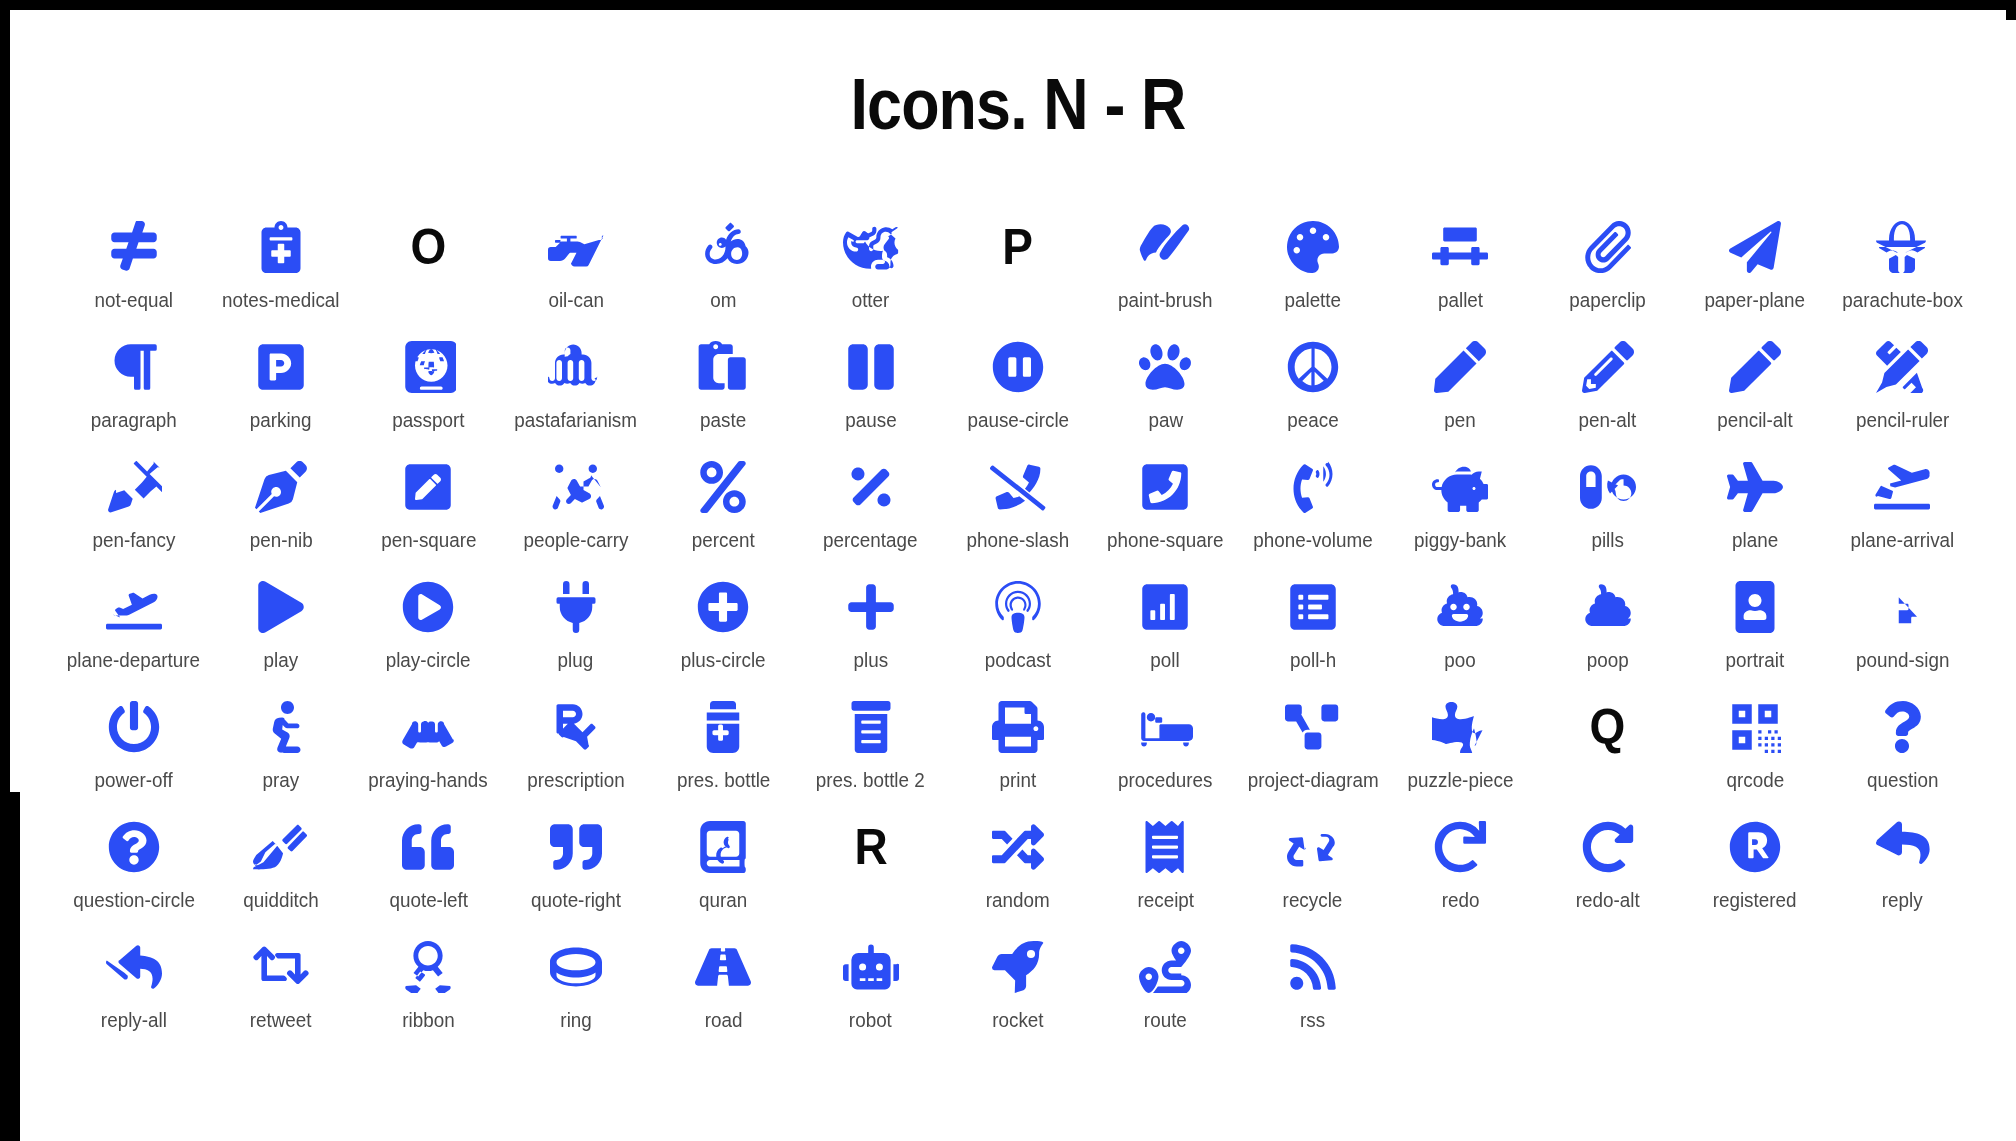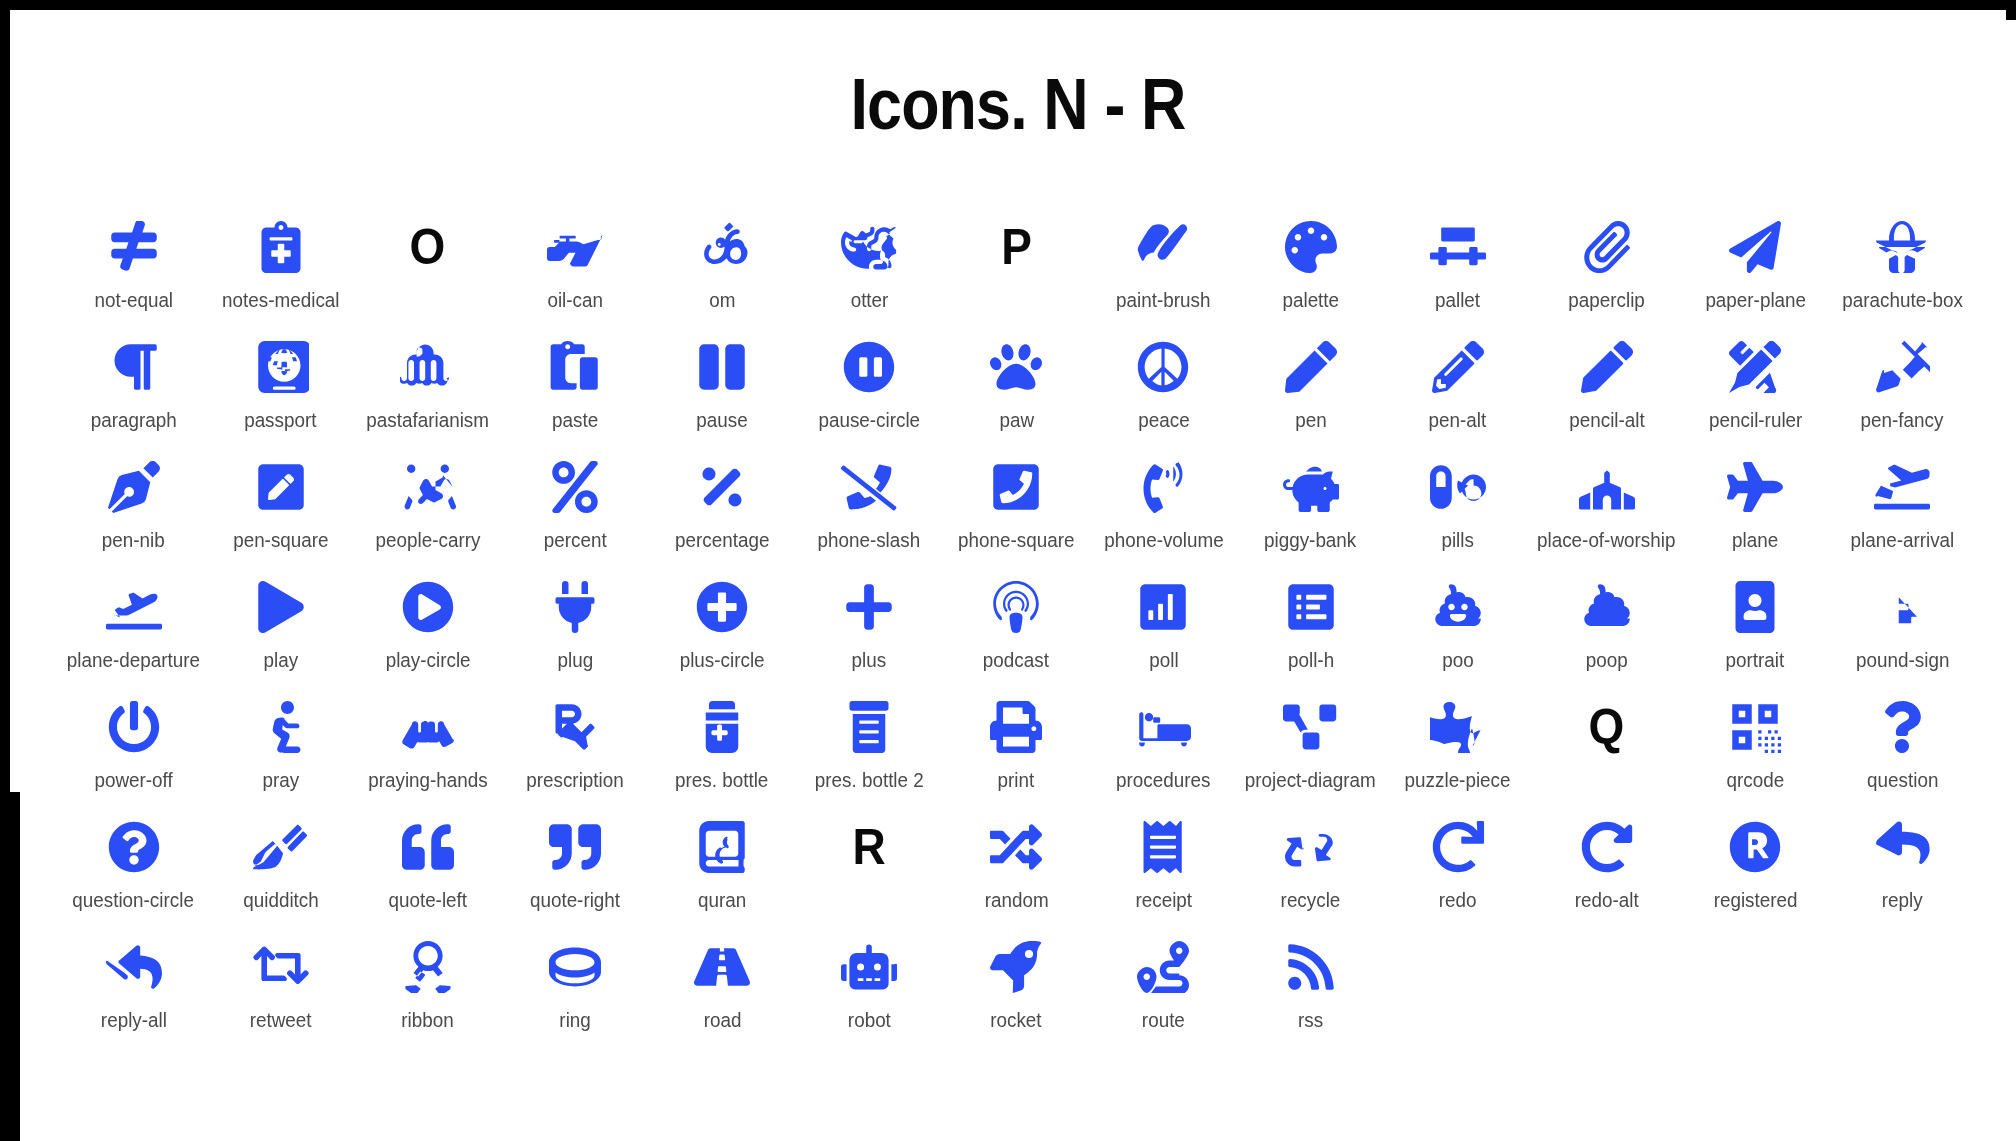--- a/index.html
+++ b/index.html
@@ -202,20 +202,28 @@
           <div class="glyphbox">
             <svg height="52" width="56" viewBox="0 0 448 512">
               <path d="M448 48v32a16 16 0 0 1-16 16h-48v368a16 16 0 0 1-16 16h-32a16 16 0 0 1-16-16V96h-32v368a16 16 0 0 1-16 16h-32a16 16 0 0 1-16-16V352h-32A160 160 0 0 1 32 192v-.34A160 160 0 0 1 192 32h240a16 16 0 0 1 16 16z"></path>
             </svg>
           </div>
           <div class="label">paragraph</div>
         </div>
         <div class="cell">
           <div class="glyphbox">
             <svg height="52" width="56" viewBox="0 0 448 512">
+              <path d="M400 32H48C21.5 32 0 53.5 0 80v352c0 26.5 21.5 48 48 48h352c26.5 0 48-21.5 48-48V80c0-26.5-21.5-48-48-48zM224 316h-48v60c0 6.6-5.4 12-12 12h-40c-6.6 0-12-5.4-12-12V136c0-6.6 5.4-12 12-12h100c55.2 0 100 44.8 100 96s-44.8 96-100 96zm0-128h-48v64h48c17.6 0 32-14.4 32-32s-14.4-32-32-32z"></path>
+            </svg>
+          </div>
+          <div class="label">parking</div>
+        </div>
+        <div class="cell">
+          <div class="glyphbox">
+            <svg height="52" width="56" viewBox="0 0 448 512">
               <path d="M129.62 176.97c.57-6.04 1.47-11.86 2.64-17.46H98.83c-6.3 12.4-11.25 25.6-14.54 39.4h37.25c1.79-7.96 4.11-15.27 8.08-21.94zM256 336c-9.03 0-22.55-10.4-31.06-36.77 9.69-2.16 19.98-3.33 30.76-3.33h.6c10.78 0 21.07 1.17 30.76 3.33C278.55 325.6 265.03 336 256 336zm-27.43-74.68c-.26-4.88-.57-9.74-.57-14.8 0-15.35 1.12-29.48 3.1-42.52h49.8c1.98 13.04 3.1 27.17 3.1 42.52 0 5.06-.31 9.92-.57 14.8-8.87-1.9-18.08-2.92-27.43-2.92s-18.56 1.02-27.43 2.92zM381.71 199c-3.29-13.8-8.24-27-14.54-39.4h-33.43c1.17 5.6 2.07 11.42 2.64 17.46 3.97 6.67 6.29 13.98 8.08 21.94h37.25zM344.38 128c-11.93-16.71-27.1-30.83-44.57-41.43 7.56 12.07 13.7 26.18 18.3 41.43h26.27zM256 80c-9.03 0-22.55 10.4-31.06 36.77 9.69 2.16 19.98 3.33 30.76 3.33h.6c10.78 0 21.07-1.17 30.76-3.33C278.55 90.4 265.03 80 256 80zm-44.19 6.57C194.34 97.17 179.17 111.29 167.24 128h26.27c4.6-15.25 10.74-29.36 18.3-41.43zM448 0H64C28.65 0 0 28.65 0 64v384c0 35.35 28.65 64 64 64h384c35.35 0 64-28.65 64-64V64c0-35.35-28.65-64-64-64zM256 400c-88.37 0-160-71.63-160-160S167.63 80 256 80s160 71.63 160 160-71.63 160-160 160zm96 80H160c-8.84 0-16-7.16-16-16s7.16-16 16-16h192c8.84 0 16 7.16 16 16s-7.16 16-16 16zm-113.5-218.68h-53.06c.34 5.32.78 10.56 1.4 15.62 2.5-.25 5-.42 7.53-.5 14.19-.46 28.26 1.56 41.57 5.56.91-6.7 1.66-13.56 2.56-20.68zm76.12 15.62h-53.06c.9 7.12 1.65 13.98 2.56 20.68 13.31-4 27.38-6.02 41.57-5.56 2.53.08 5.03.25 7.53.5.62-5.06 1.06-10.3 1.4-15.62zM194.57 199h-37.25c-6.3 12.4-11.25 25.6-14.54 39.4h39.7c2.39-13.9 6.47-27.29 12.09-39.4z"></path>
             </svg>
           </div>
           <div class="label">passport</div>
         </div>
         <div class="cell">
           <div class="glyphbox">
             <svg height="52" width="56" viewBox="0 0 640 512">
               <path d="M576 368c-8.8 0-16 7.2-16 16 0 17.6-14.4 32-32 32s-32-14.4-32-32V208c0-52.9-43.1-96-96-96-5.4 0-10.7.5-16 1.4V96c0-52.9-43.1-96-96-96s-96 43.1-96 96v17.4c-5.3-.9-10.6-1.4-16-1.4-52.9 0-96 43.1-96 96v176c0 17.6-14.4 32-32 32s-32-14.4-32-32c0-8.8-7.2-16-16-16s-16 7.2-16 16c0 35.3 28.7 64 64 64 12 0 23.3-3.4 32.9-9.2 11.1 17.8 30.8 29.7 53.3 29.7 22.5 0 42.2-11.9 53.3-29.7 9.6 5.8 20.9 9.2 32.9 9.2 12 0 23.3-3.4 32.9-9.2 11.1 17.8 30.8 29.7 53.3 29.7 22.5 0 42.2-11.9 53.3-29.7 9.6 5.8 20.9 9.2 32.9 9.2 12 0 23.3-3.4 32.9-9.2 11.1 17.8 30.8 29.7 53.3 29.7 35.3 0 64-28.7 64-64 0-8.8-7.2-16-16-16zM192 64c0-17.6 14.4-32 32-32s32 14.4 32 32v44.6c-11.6 6.1-21.9 14.5-30.3 24.6-.6-.1-1.1-.2-1.7-.2-11.9 0-23.1 2.5-33.3 6.8L192 64zm-96 144c0-17.6 14.4-32 32-32s32 14.4 32 32v176c0 17.6-14.4 32-32 32s-32-14.4-32-32V208zm128 0c0-17.6 14.4-32 32-32s32 14.4 32 32v176c0 17.6-14.4 32-32 32s-32-14.4-32-32V208zm128 0c0-17.6 14.4-32 32-32s32 14.4 32 32v176c0 17.6-14.4 32-32 32s-32-14.4-32-32V208z"></path>
             </svg>
@@ -374,28 +382,20 @@
           </div>
           <div class="label">piggy-bank</div>
         </div>
         <div class="cell">
           <div class="glyphbox">
             <svg height="52" width="56" viewBox="0 0 576 512">
               <path d="M112 32C50.1 32 0 82.1 0 144v224c0 61.9 50.1 112 112 112s112-50.1 112-112V144c0-61.9-50.1-112-112-112zm48 224H64V144c0-26.5 21.5-48 48-48s48 21.5 48 48v112zm231.2-15.3l-82.5 82.5c-29.8-38.7-37.2-90.5-21.4-135.2l103.9 52.7zM448 176c-12.1 0-23.7 1.6-34.9 4.4l-72.1 72.1C348.6 263 368 286.3 368 320c0 44.2 35.8 80 80 80s80-35.8 80-80-35.8-80-80-80zM448 128c70.7 0 128 57.3 128 128s-57.3 128-128 128-128-57.3-128-128 57.3-128 128-128z"></path>
             </svg>
           </div>
           <div class="label">pills</div>
-        </div>
-        <div class="cell">
-          <div class="glyphbox">
-            <svg height="52" width="56" viewBox="0 0 640 512">
-              <path d="M620.61 366.55L512 320v192h112c8.84 0 16-7.16 16-16V395.96a32 32 0 0 0-19.39-29.41zM0 395.96V496c0 8.84 7.16 16 16 16h112V320L19.39 366.55A31.994 31.994 0 0 0 0 395.96zM464 256.1L352 208V96l-26.34-26.34a8 8 0 0 0-11.32 0L288 96v112l-112 48.1c-9.69 4.16-16 13.69-16 24.24V512h112V400c0-26.51 21.49-48 48-48s48 21.49 48 48v112h112V280.34c0-10.55-6.31-20.08-16-24.24z"></path>
-            </svg>
-          </div>
-          <div class="label">place-of-worship</div>
         </div>
         <div class="cell">
           <div class="glyphbox">
             <svg height="52" width="56" viewBox="0 0 576 512">
               <path d="M480 192H365.71L260.61 8.06A16.014 16.014 0 0 0 246.71 0h-65.5c-10.63 0-18.3 10.17-15.38 20.39L214.86 192H112l-43.2-57.6c-3.02-4.03-7.77-6.4-12.8-6.4H16.01C5.6 128-2.04 137.78.49 147.88L32 256 .49 364.12C-2.04 374.22 5.6 384 16.01 384H56c5.04 0 9.78-2.37 12.8-6.4L112 320h102.86l-49.03 171.6c-2.92 10.22 4.75 20.4 15.38 20.4h65.5c5.74 0 11.04-3.08 13.89-8.06L365.71 320H480c35.35 0 96-28.65 96-64s-60.65-64-96-64z"></path>
             </svg>
           </div>
           <div class="label">plane</div>
         </div>
         <div class="cell">

